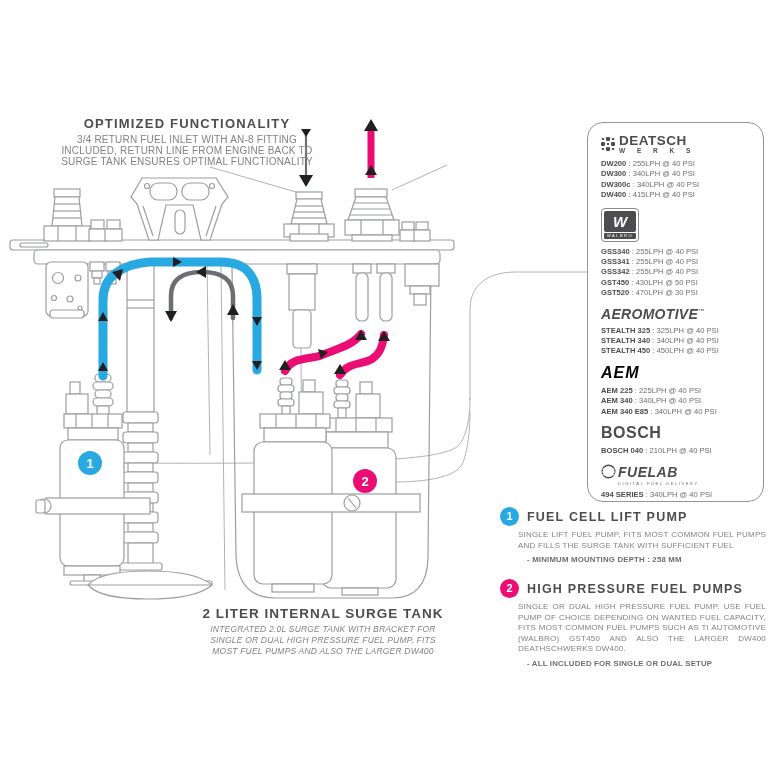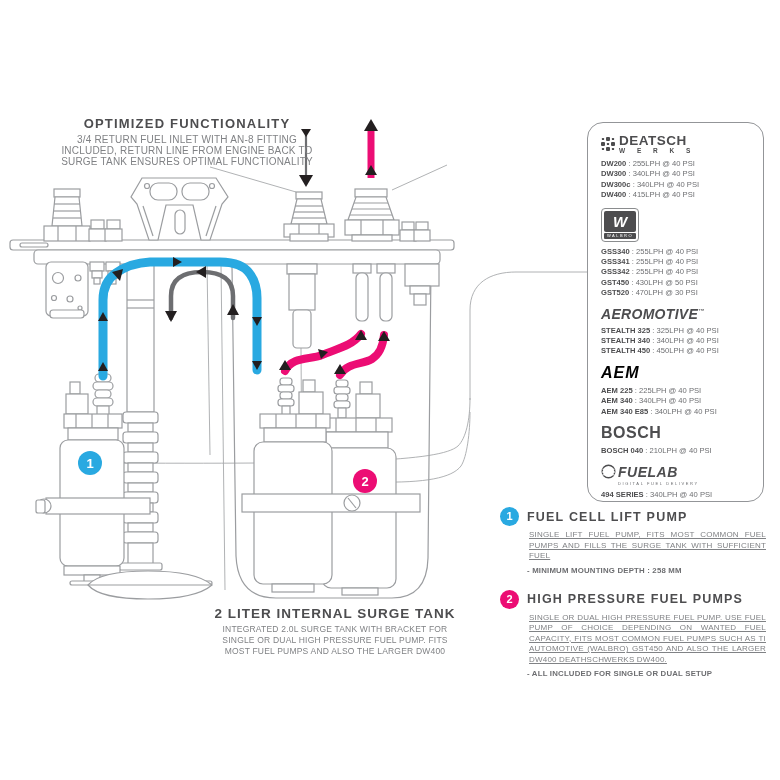--- a/index.html
+++ b/index.html
@@ -33,27 +33,27 @@
   .fuelablogo{display:flex;align-items:center;margin:5px 0 1px 0;text-align:right;}
   .fuelabtxt{font-size:14px;font-weight:bold;font-style:italic;letter-spacing:.5px;color:#4D4D4F;}
   .fuelabtag{font-size:4px;letter-spacing:1.6px;color:#6D6E71;margin:0 0 4px 17px;}
 
   
   .numcall{width:266px;}
   .ncitem{margin-bottom:15px;}
   .nchead{display:flex;align-items:center;margin-bottom:4px;}
   .ncbadge{width:19px;height:19px;border-radius:50%;color:#fff;font-size:11px;font-weight:bold;text-align:center;line-height:19px;margin-right:8px;flex:0 0 auto;}
   .nctitle{font-size:12.5px;font-weight:bold;letter-spacing:1.2px;color:#4D4D4F;}
-  .ncbody{font-size:8px;line-height:10.5px;color:#808285;text-align:justify;margin-left:29px;letter-spacing:.2px;text-decoration:underline;}
+  .ncbody{font-size:8px;line-height:10.5px;color:#808285;text-align:justify;margin-left:18px;letter-spacing:.2px;}
   .ncnote{font-size:7.8px;font-weight:bold;color:#6D6E71;margin:4px 0 0 27px;letter-spacing:.2px;}
 
   
   .surgecap{text-align:center;}
   .surgecap .t{font-size:13.5px;font-weight:bold;letter-spacing:1px;color:#4D4D4F;margin-bottom:3px;}
-  .surgecap .b{font-size:8.5px;line-height:11px;color:#808285;letter-spacing:.2px;}
+  .surgecap .b{font-size:8.5px;line-height:11px;color:#808285;letter-spacing:.2px;font-style:italic;}
 
   
   .ln{fill:#fff;stroke:#9B9DA0;stroke-width:1.2;}
   .lo{fill:none;stroke:#9B9DA0;stroke-width:1.2;}
   .thin{fill:none;stroke:#A7A9AC;stroke-width:0.9;}
   .arr{fill:#231F20;stroke:none;}
 </style>
 </head>
 <body>
 
@@ -397,18 +397,18 @@
     <div class="ncitem">
       <div class="nchead">
         <div class="ncbadge" style="background:#EC0D74">2</div>
         <div class="nctitle">HIGH PRESSURE FUEL PUMPS</div>
       </div>
       <div class="ncbody">SINGLE OR DUAL HIGH PRESSURE FUEL PUMP. USE FUEL PUMP OF CHOICE DEPENDING ON WANTED FUEL CAPACITY, FITS MOST COMMON FUEL PUMPS SUCH AS TI AUTOMOTIVE (WALBRO) GST450 AND ALSO THE LARGER DW400 DEATHSCHWERKS DW400.</div>
       <div class="ncnote">-  ALL INCLUDED FOR SINGLE OR DUAL SETUP</div>
     </div>
   </div>
 
-  <div class="abs surgecap" style="left:210px;top:606px;width:250px;text-align:center;">
+  <div class="abs surgecap" style="left:198px;top:606px;width:250px;text-align:center;">
     <div class="t">2 LITER INTERNAL SURGE TANK</div>
     <div class="b">INTEGRATED 2.0L SURGE TANK WITH BRACKET FOR SINGLE OR DUAL HIGH PRESSURE FUEL PUMP. FITS MOST FUEL PUMPS AND ALSO THE LARGER DW400</div>
   </div>
 
 </div>
 
 </body></html>

